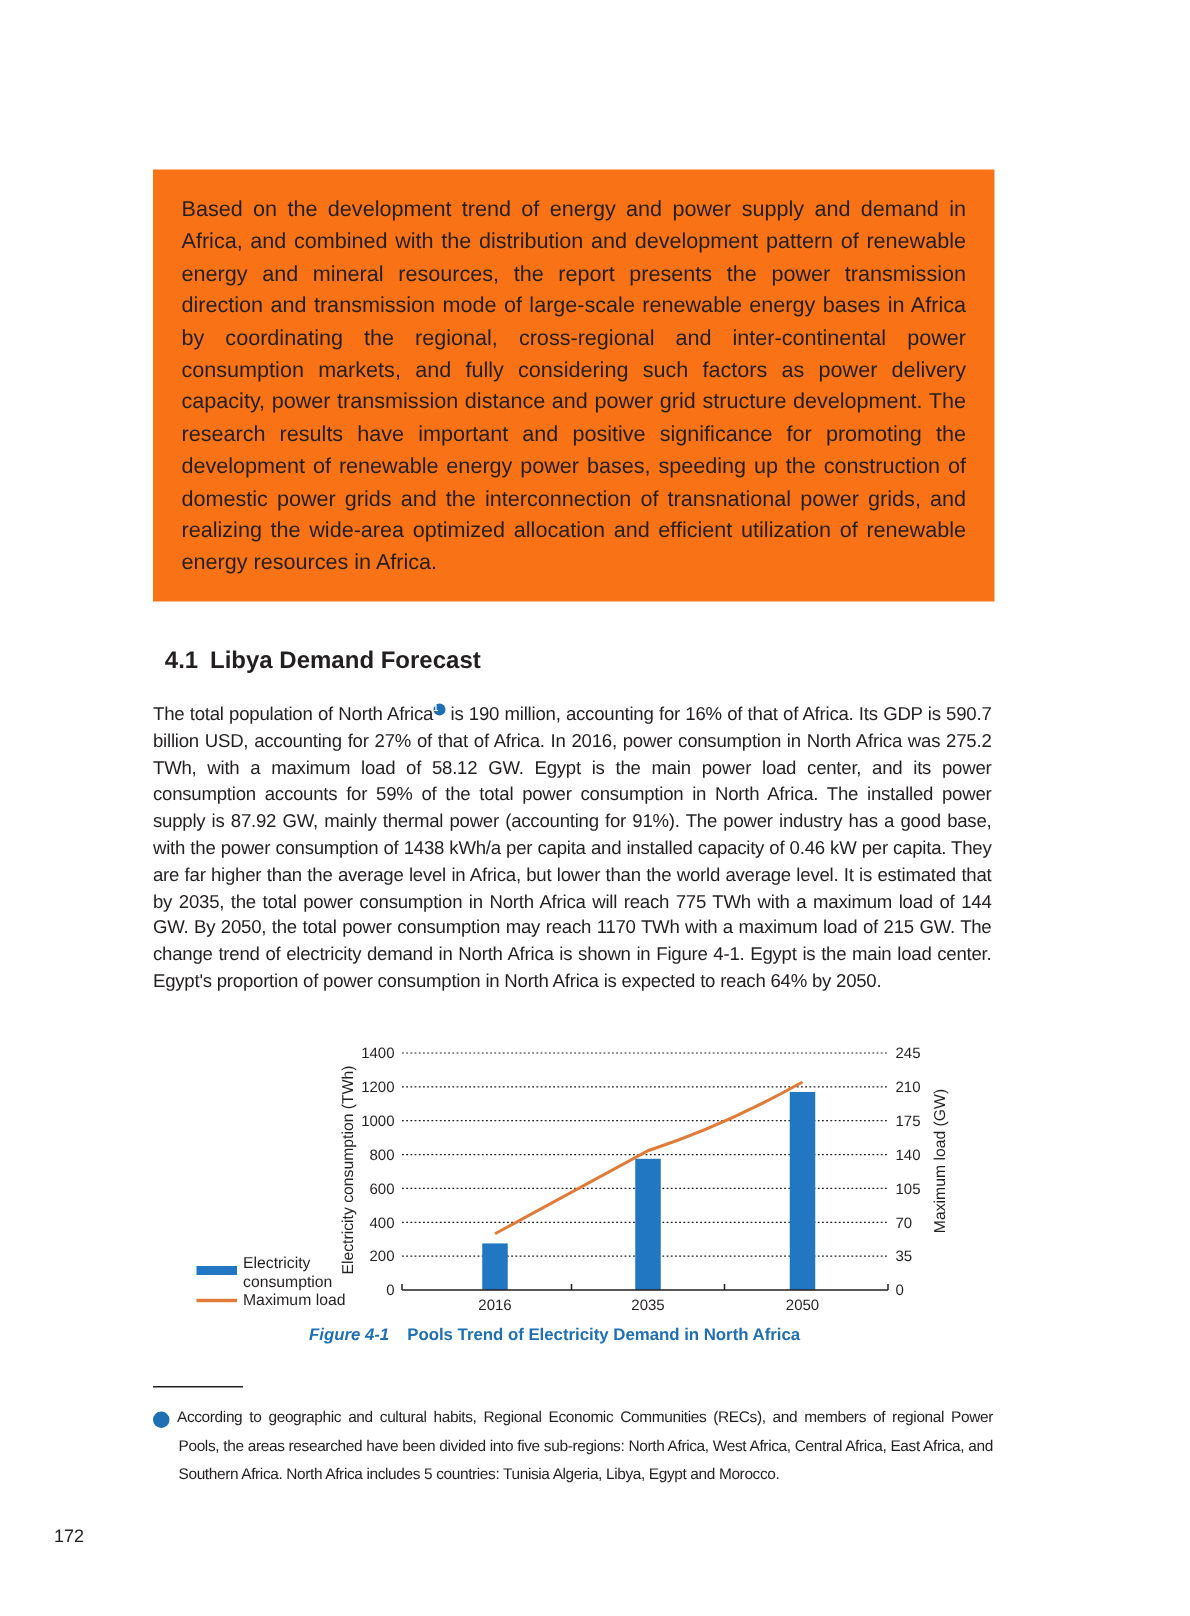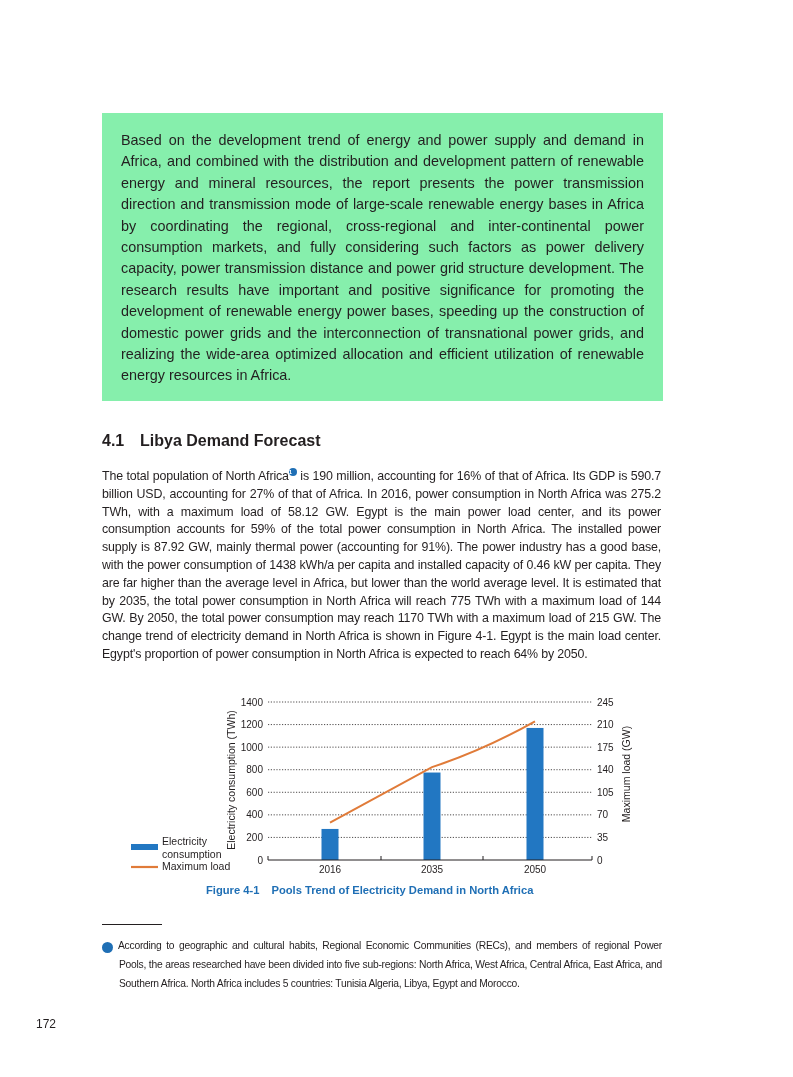--- a/index.html
+++ b/index.html
@@ -1,30 +1,30 @@
 <!DOCTYPE html>
 <html><head>
 <meta charset="utf-8">
 <style>
   html, body { margin: 0; padding: 0; background: #ffffff; }
   body { width: 793px; height: 1077px; position: relative; overflow: hidden;
          font-family: "Liberation Sans", sans-serif; color: #231f20; }
   .abstract-box { position: absolute; left: 102px; top: 113px; width: 561px; height: 288px;
-                  background: #86efac; box-sizing: border-box; padding: 17px 19px 0 19px; }
+                  background: #f97316; box-sizing: border-box; padding: 17px 19px 0 19px; }
   .abstract-text { font-size: 14.4px; line-height: 21.4px; text-align: justify; color: #231f20;
                    text-align-last: left; }
   .section-heading { position: absolute; left: 102px; top: 432px; font-size: 16px; font-weight: bold; color: #231f20; }
-  .section-heading .num { display: inline-block; width: 38px; }
+  .section-heading .num { display: inline-block; width: 38px; text-align: center; }
   .body-text { position: absolute; left: 102px; top: 468px; width: 559px; font-size: 12.4px; line-height: 17.8px;
                text-align: justify; text-align-last: left; letter-spacing: -0.15px; }
   .fn-ref { display: inline-block; width: 8px; height: 8px; border-radius: 50%; background: #1f6fb5;
             color: #fff; font-size: 6px; line-height: 8px; text-align: center; vertical-align: 6px; font-weight: bold; }
   .chart-svg { position: absolute; left: 0; top: 0; }
   .fig-caption { position: absolute; left: 206px; top: 884px; font-size: 11.2px; font-weight: bold; color: #1f6fb5; }
-  .fig-caption .fig-num { margin-right: 12px; }
+  .fig-caption .fig-num { margin-right: 12px; font-style: italic; }
   .fn-rule { position: absolute; left: 102px; top: 924px; width: 60px; height: 1px; background: #231f20; }
   .footnote { position: absolute; left: 102px; top: 936px; width: 560px; font-size: 10.3px; line-height: 19px;
               text-align: justify; text-align-last: left; letter-spacing: -0.25px; }
   .footnote .fn-marker { display: inline-block; width: 11px; height: 11px; border-radius: 50%; background: #1f6fb5;
                          color: #fff; font-size: 8px; line-height: 11px; text-align: center; font-weight: bold;
                          margin-right: 5px; vertical-align: -1px; }
   .footnote .fn-body { padding-left: 0; }
   .fn-indent { display:block; padding-left: 17px; text-indent: -17px; }
   .page-number { position: absolute; left: 36px; top: 1017px; font-size: 12px; color: #231f20; }
   svg text { font-family: "Liberation Sans", sans-serif; fill: #231f20; }

